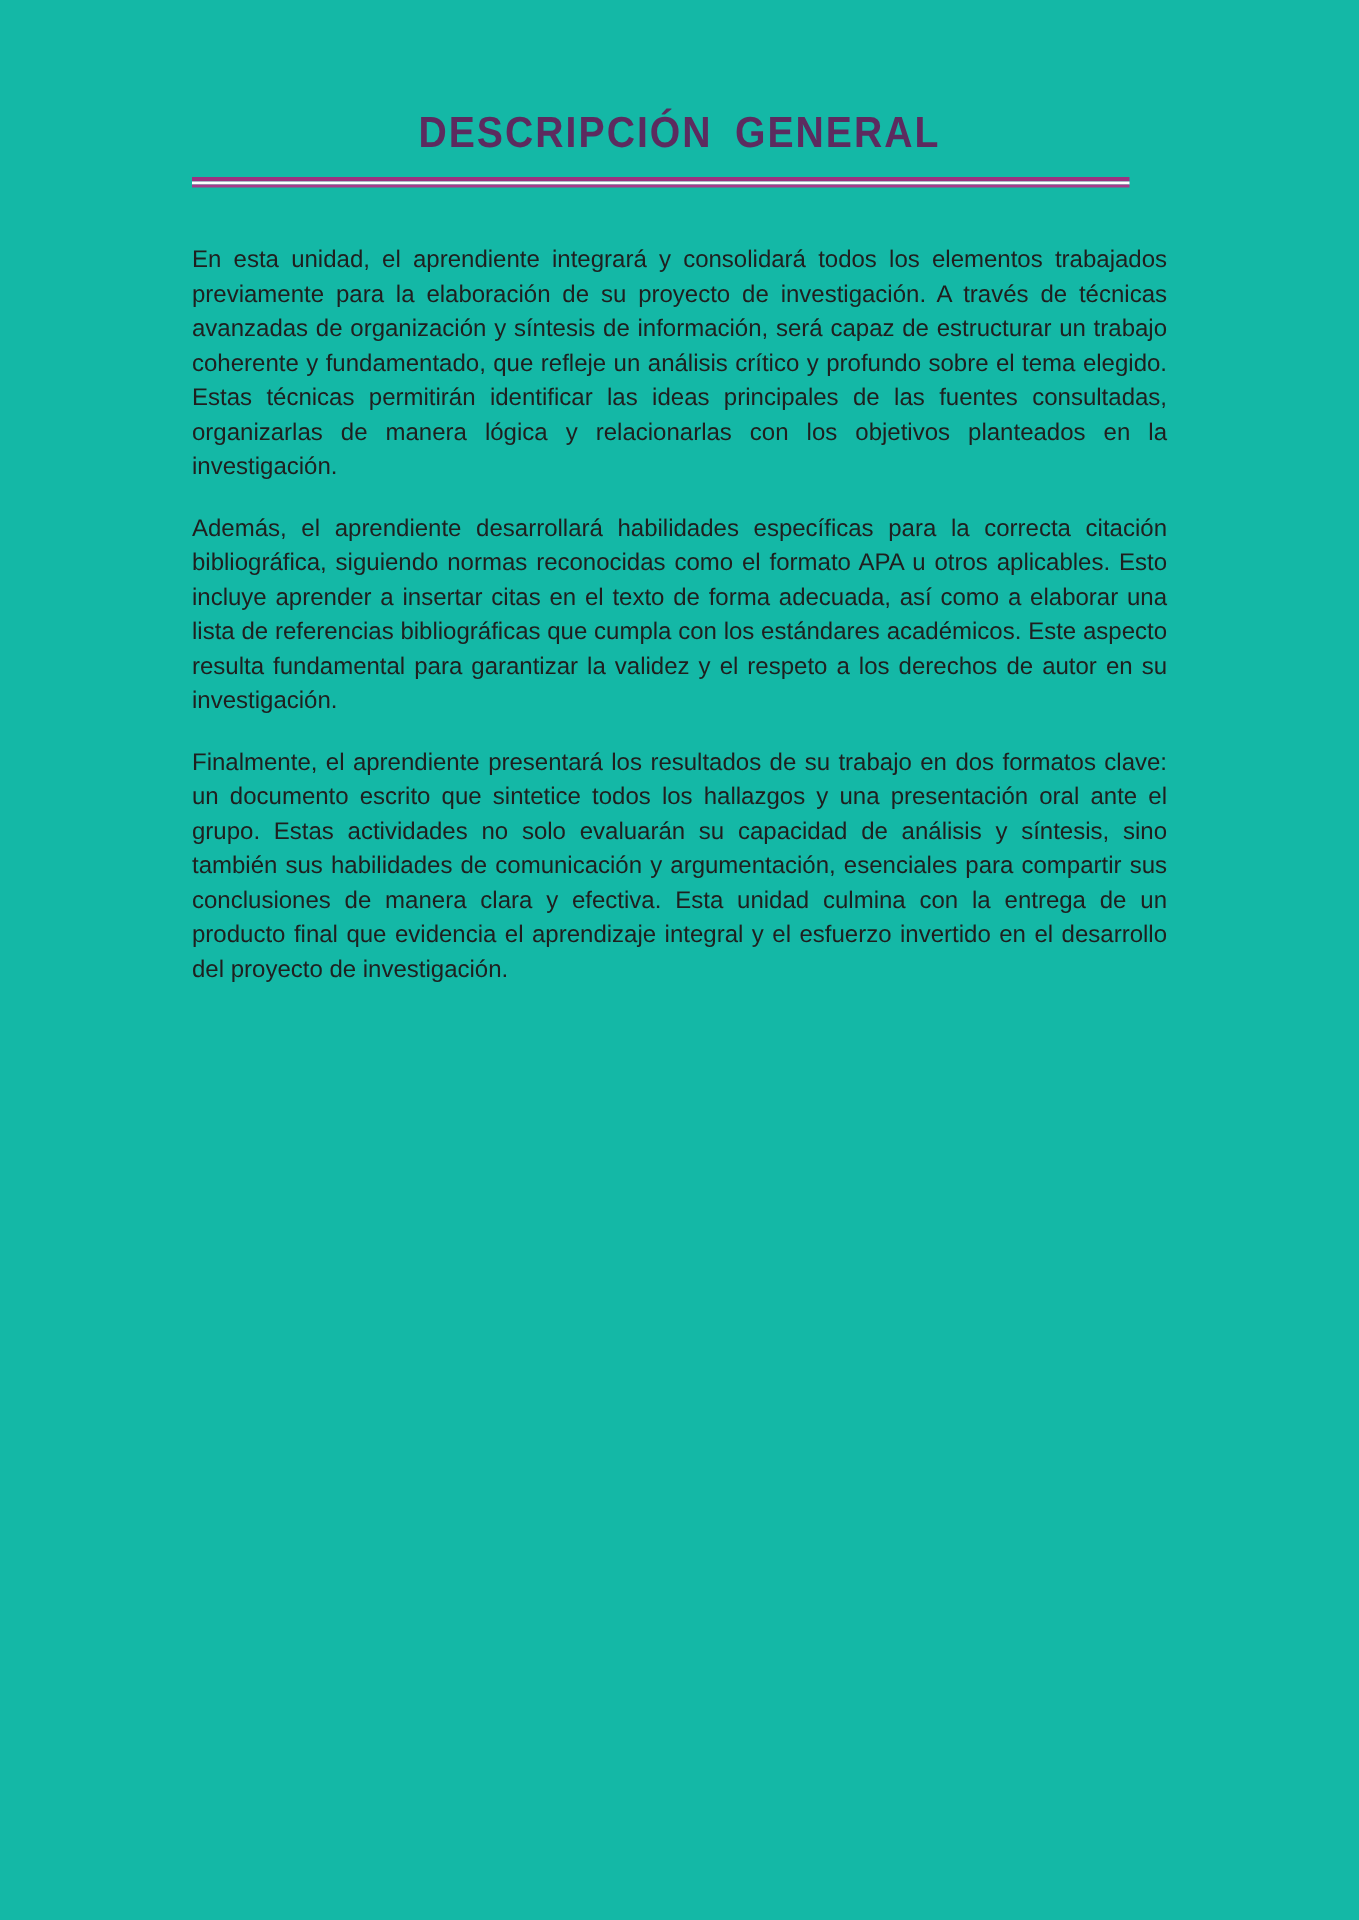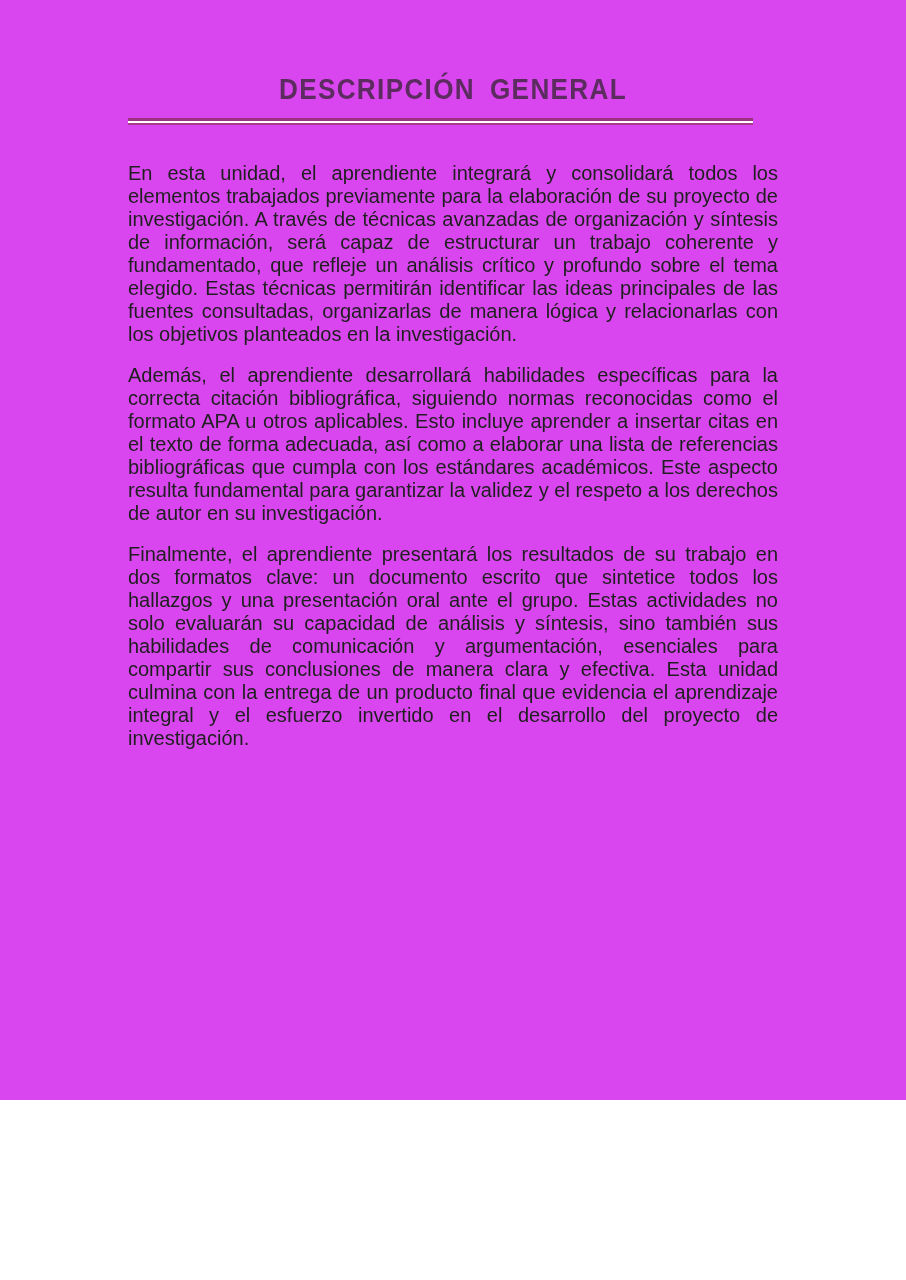--- a/index.html
+++ b/index.html
@@ -9,23 +9,23 @@
   }
   body {
     width: 906px;
     height: 1280px;
     font-family: "Liberation Sans", sans-serif;
     overflow: hidden;
   }
   .page {
     box-sizing: border-box;
     width: 906px;
-    height: 1100px;
+    height: 1280px;
     padding: 73px 128px 0 128px;
-    background: #d946ef;
+    background: #14b8a6;
   }
   .title {
     margin: 0;
     text-align: center;
     color: #5C2B5F;
     font-size: 29px;
     font-weight: bold;
     letter-spacing: 1.5px;
     word-spacing: 7px;
     transform: scaleX(0.9);
@@ -45,21 +45,21 @@
     background: #ffffff;
   }
   .rule-bottom {
     height: 2px;
     background: #A83A8A;
   }
   .content {
     margin-top: 37px;
     width: 650px;
     color: #1F1F1F;
-    font-size: 20px;
+    font-size: 16px;
     line-height: 23px;
     text-align: justify;
   }
   .content p {
     margin: 0 0 18px 0;
   }
 </style>
 </head>
 <body>
 

